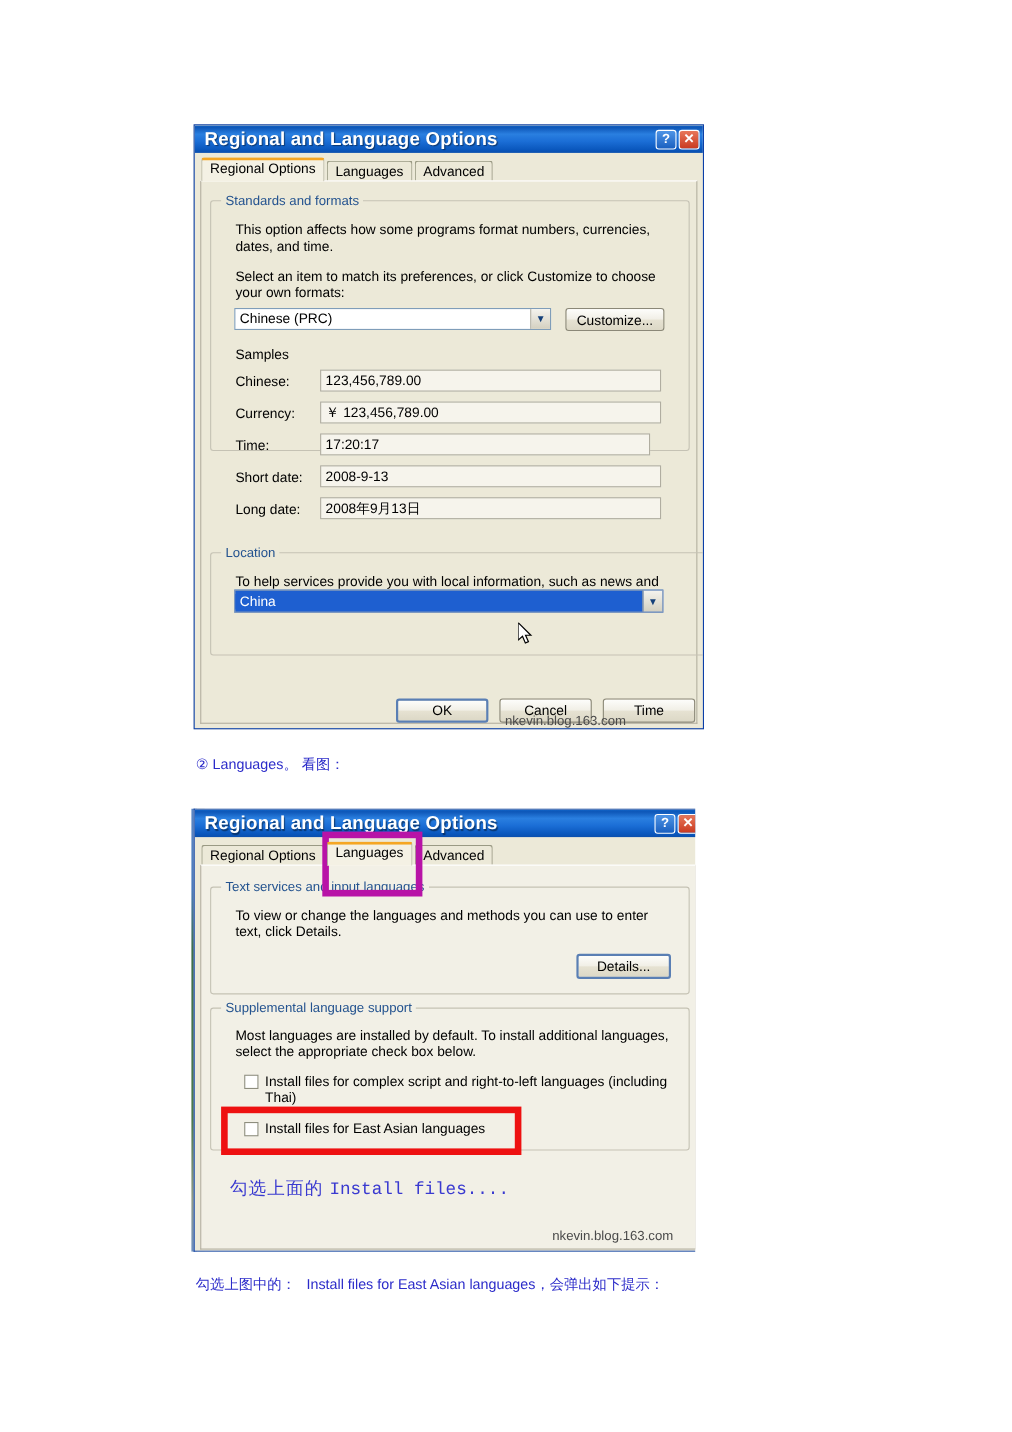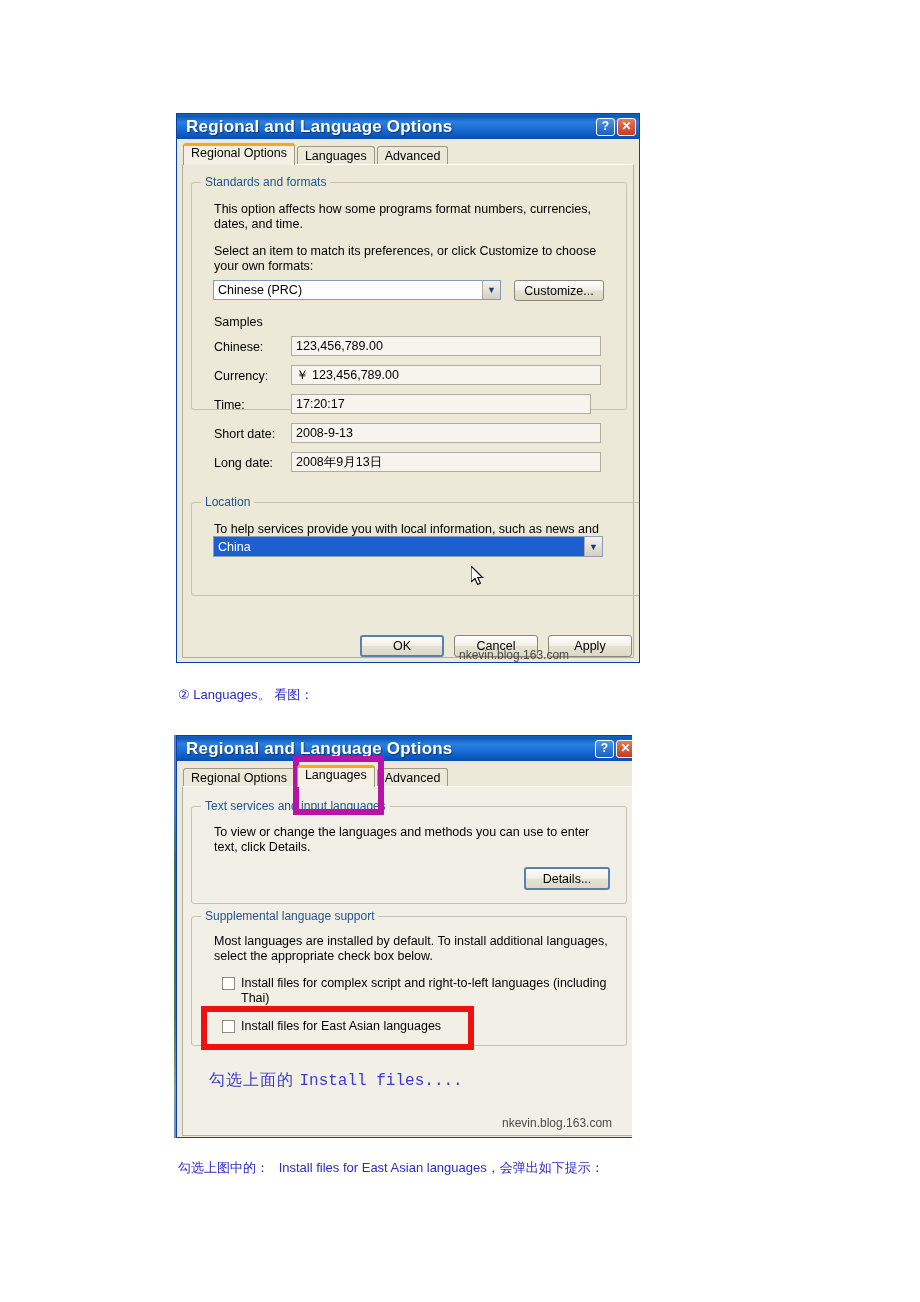--- a/index.html
+++ b/index.html
@@ -287,21 +287,21 @@
     <span class="carrow">▼</span>
   </div>
 
   <div class="btn default" style="left:183px;top:521px;width:84px;height:22px;">
     <span>OK</span>
   </div>
   <div class="btn" style="left:277px;top:521px;width:84px;height:22px;">
     <span>Cancel</span>
   </div>
   <div class="btn" style="left:371px;top:521px;width:84px;height:22px;">
-    <span>Apply</span>
+    <span>Time</span>
   </div>
 
   <div class="watermark" style="left:282px;top:534px;">nkevin.blog.163.com</div>
 </div>
 
 <svg class="cursor" style="left:471px;top:566px;" viewBox="0 0 16 22">
   <polygon points="0,0 0,16 4,12.5 6.6,18.5 9.4,17.3 6.8,11.5 11.6,11.5" fill="#ffffff" stroke="#000000" stroke-width="1.1"></polygon>
 </svg>
 
 <div class="prose" style="left:178px;top:686px;">

